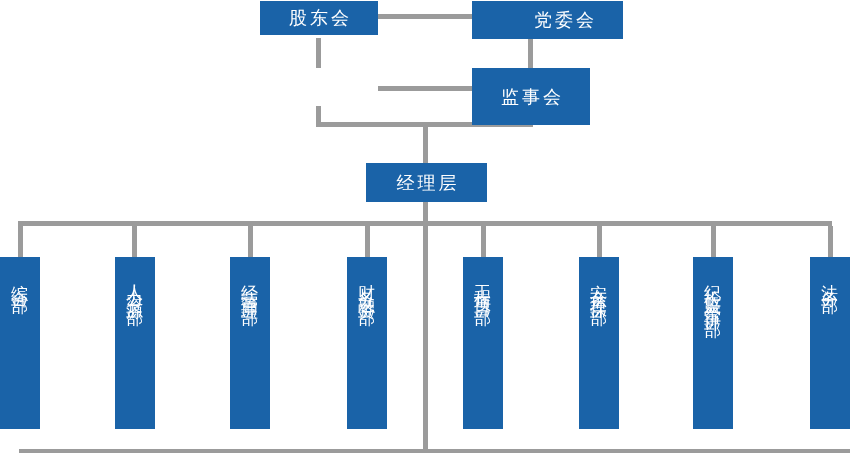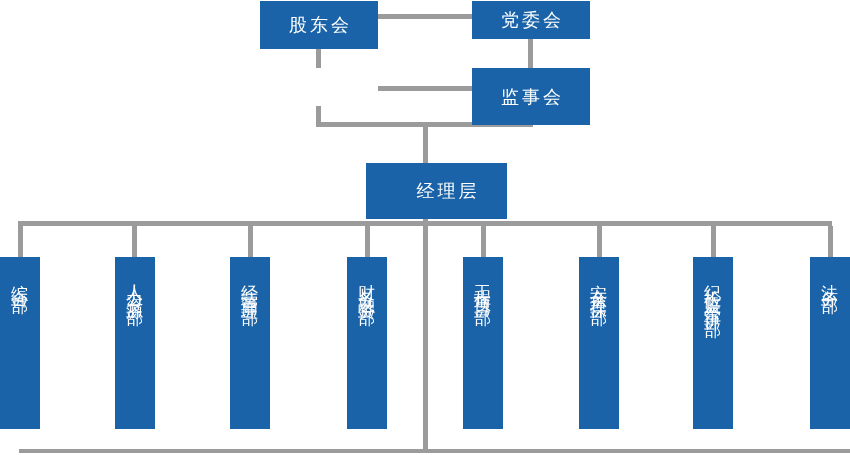--- a/index.html
+++ b/index.html
@@ -70,30 +70,30 @@
   <div class="line" style="left:132px; top:226px; width:5px; height:31px;"></div>
   <div class="line" style="left:248px; top:226px; width:5px; height:31px;"></div>
   <div class="line" style="left:365px; top:226px; width:5px; height:31px;"></div>
   <div class="line" style="left:481px; top:226px; width:5px; height:31px;"></div>
   <div class="line" style="left:597px; top:226px; width:5px; height:31px;"></div>
   <div class="line" style="left:711px; top:226px; width:5px; height:31px;"></div>
   <div class="line" style="left:828px; top:226px; width:5px; height:31px;"></div>
 
   <div class="line" style="left:19px; top:449px; width:831px; height:4px;"></div>
 
-  <div class="node" style="left:260px; top:1px; width:118px; height:48px;">
+  <div class="node" style="left:260px; top:1px; width:118px; height:34px;">
     <span>股东会</span>
   </div>
-  <div class="node" style="left:472px; top:1px; width:118px; height:38px;">
+  <div class="node" style="left:472px; top:1px; width:118px; height:38px;padding-left:33px;">
     <span>党委会</span>
   </div>
   <div class="node" style="left:472px; top:68px; width:118px; height:57px;">
     <span>监事会</span>
   </div>
-  <div class="node" style="left:366px; top:163px; width:121px; height:56px;padding-left:20px;">
+  <div class="node" style="left:366px; top:163px; width:121px; height:39px;">
     <span>经理层</span>
   </div>
 
   <div class="dept" style="left:0px;">
     <span class="vtext">综合部</span>
   </div>
   <div class="dept" style="left:115px;">
     <span class="vtext">人力资源部</span>
   </div>
   <div class="dept" style="left:230px;">

